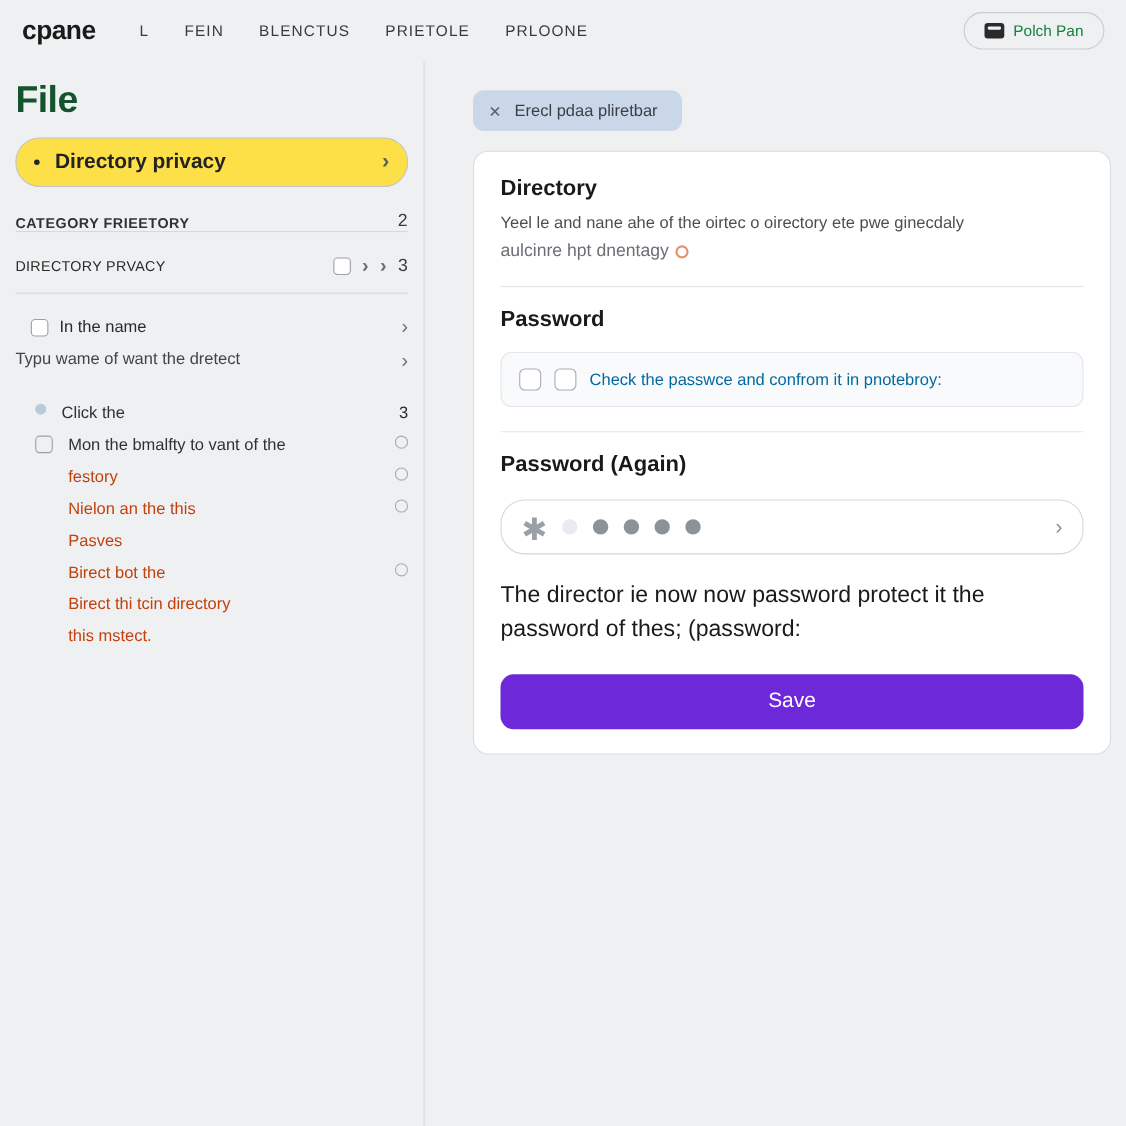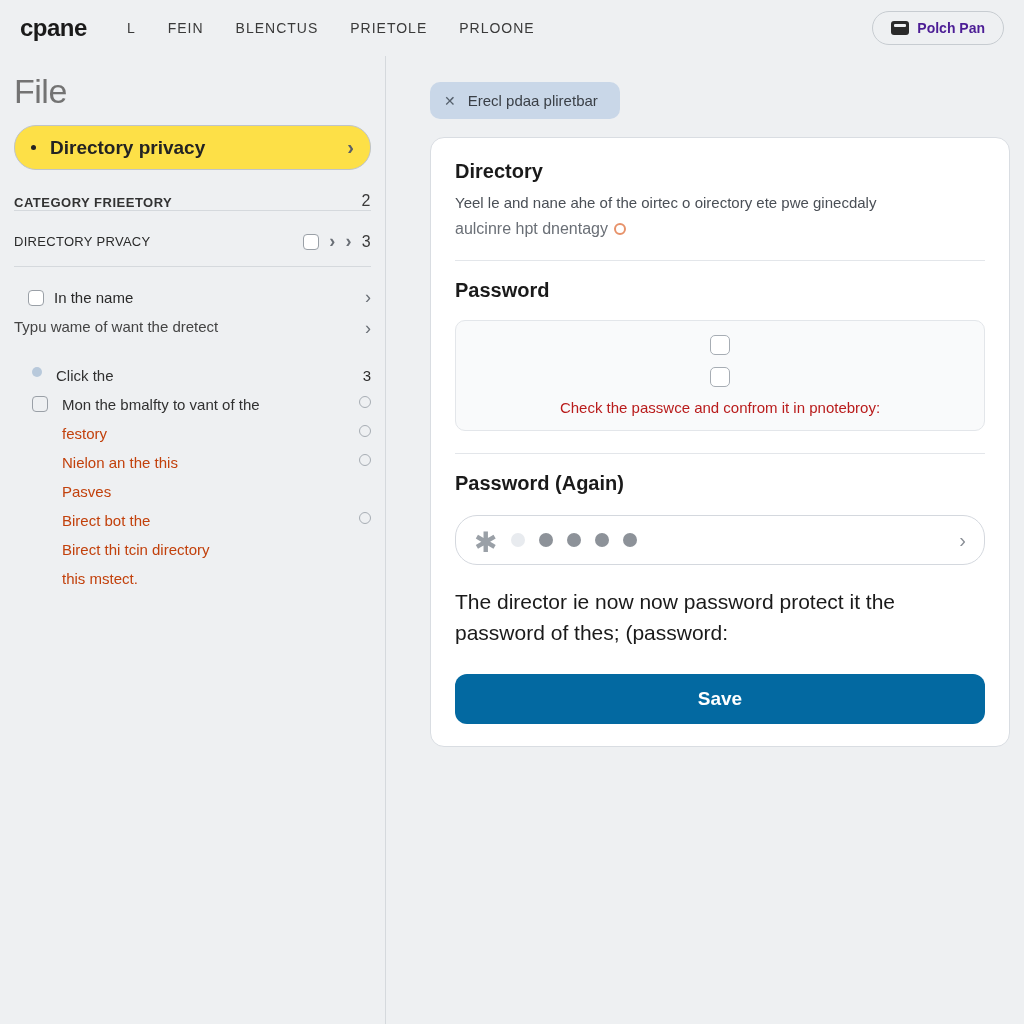--- a/index.html
+++ b/index.html
@@ -34,22 +34,22 @@
 }
 .user-pill {
   margin-left: auto;
   display: flex;
   align-items: center;
   gap: 8px;
   border: 1.5px solid #c7ccd1;
   border-radius: 22px;
   padding: 8px 18px;
   font-size: 14px;
-  font-weight: 700;
-  color: #4c1d95;
+  font-weight: 400;
+  color: #15803d;
 }
 .user-icon {
   width: 18px; height: 14px;
   background: #2a2a2a;
   border-radius: 3px;
   position: relative;
 }
 .user-icon::after {
   content: '';
   position: absolute;
@@ -61,23 +61,23 @@
   display: flex;
   height: calc(100% - 56px);
 }
 .sidebar {
   width: 386px;
   border-right: 1px solid #d5d9dd;
   padding: 16px 14px 14px 14px;
 }
 .page-title {
   font-size: 34px;
-  font-weight: 400;
+  font-weight: 700;
   margin-bottom: 14px;
-  color: #737373;
+  color: #14532d;
   letter-spacing: -0.5px;
 }
 .selector {
   display: flex;
   align-items: center;
   border: 1.5px solid #bfc4c9;
   background: #fde047;
   border-radius: 22px;
   padding: 10px 16px;
   font-size: 19px;
@@ -164,21 +164,21 @@
 .inline-link { color: #6a6f76; display: inline-flex; align-items: center; gap: 6px; }
 .link-ring {
   display: inline-block; width: 12px; height: 12px;
   border: 2.5px solid #e7926a; border-radius: 50%;
 }
 .sep { height: 1px; background: #e3e6ea; margin: 22px 0 18px; }
 .pwd-check-box {
   display: flex; align-items: center; gap: 12px;
   background: #f9fafb; border: 1px solid #e3e6ea;
   border-radius: 10px; padding: 14px 16px;
-  font-size: 15px; color: #b91c1c; flex-direction: column;
+  font-size: 15px; color: #0369a1;
 }
 .pwd-check-box .cb2 {
   width: 20px; height: 20px; border: 1.5px solid #a7adb4;
   border-radius: 5px; background: #fff;
 }
 .pwd-again {
   display: flex; align-items: center; gap: 14px;
   background: #fff; border: 1.5px solid #d4d8de;
   border-radius: 22px; padding: 6px 18px; height: 50px;
 }
@@ -186,21 +186,21 @@
 .pwd-dot { width: 14px; height: 14px; border-radius: 50%; background: #8d9299; }
 .pwd-dot.light { background: #e8ebef; }
 .pwd-again .chev { margin-left: auto; font-size: 20px; color: #8a8f96; }
 .result-text {
   font-size: 21px; color: #1a1a1a; line-height: 1.45;
   margin: 22px 0 26px; font-weight: 400;
 }
 .save-btn {
   display: flex; align-items: center; justify-content: center;
   width: 100%; height: 50px; border: none; border-radius: 12px;
-  background: #0369a1; color: #fff; font-size: 19px; font-weight: 700;
+  background: #6d28d9; color: #fff; font-size: 19px; font-weight: 400;
   cursor: pointer;
 }
 </style>
 </head>
 <body>
 
 <div class="header">
   <div class="logo">cpane</div>
   <div class="nav-items">
     <div class="nav-item">L</div>

